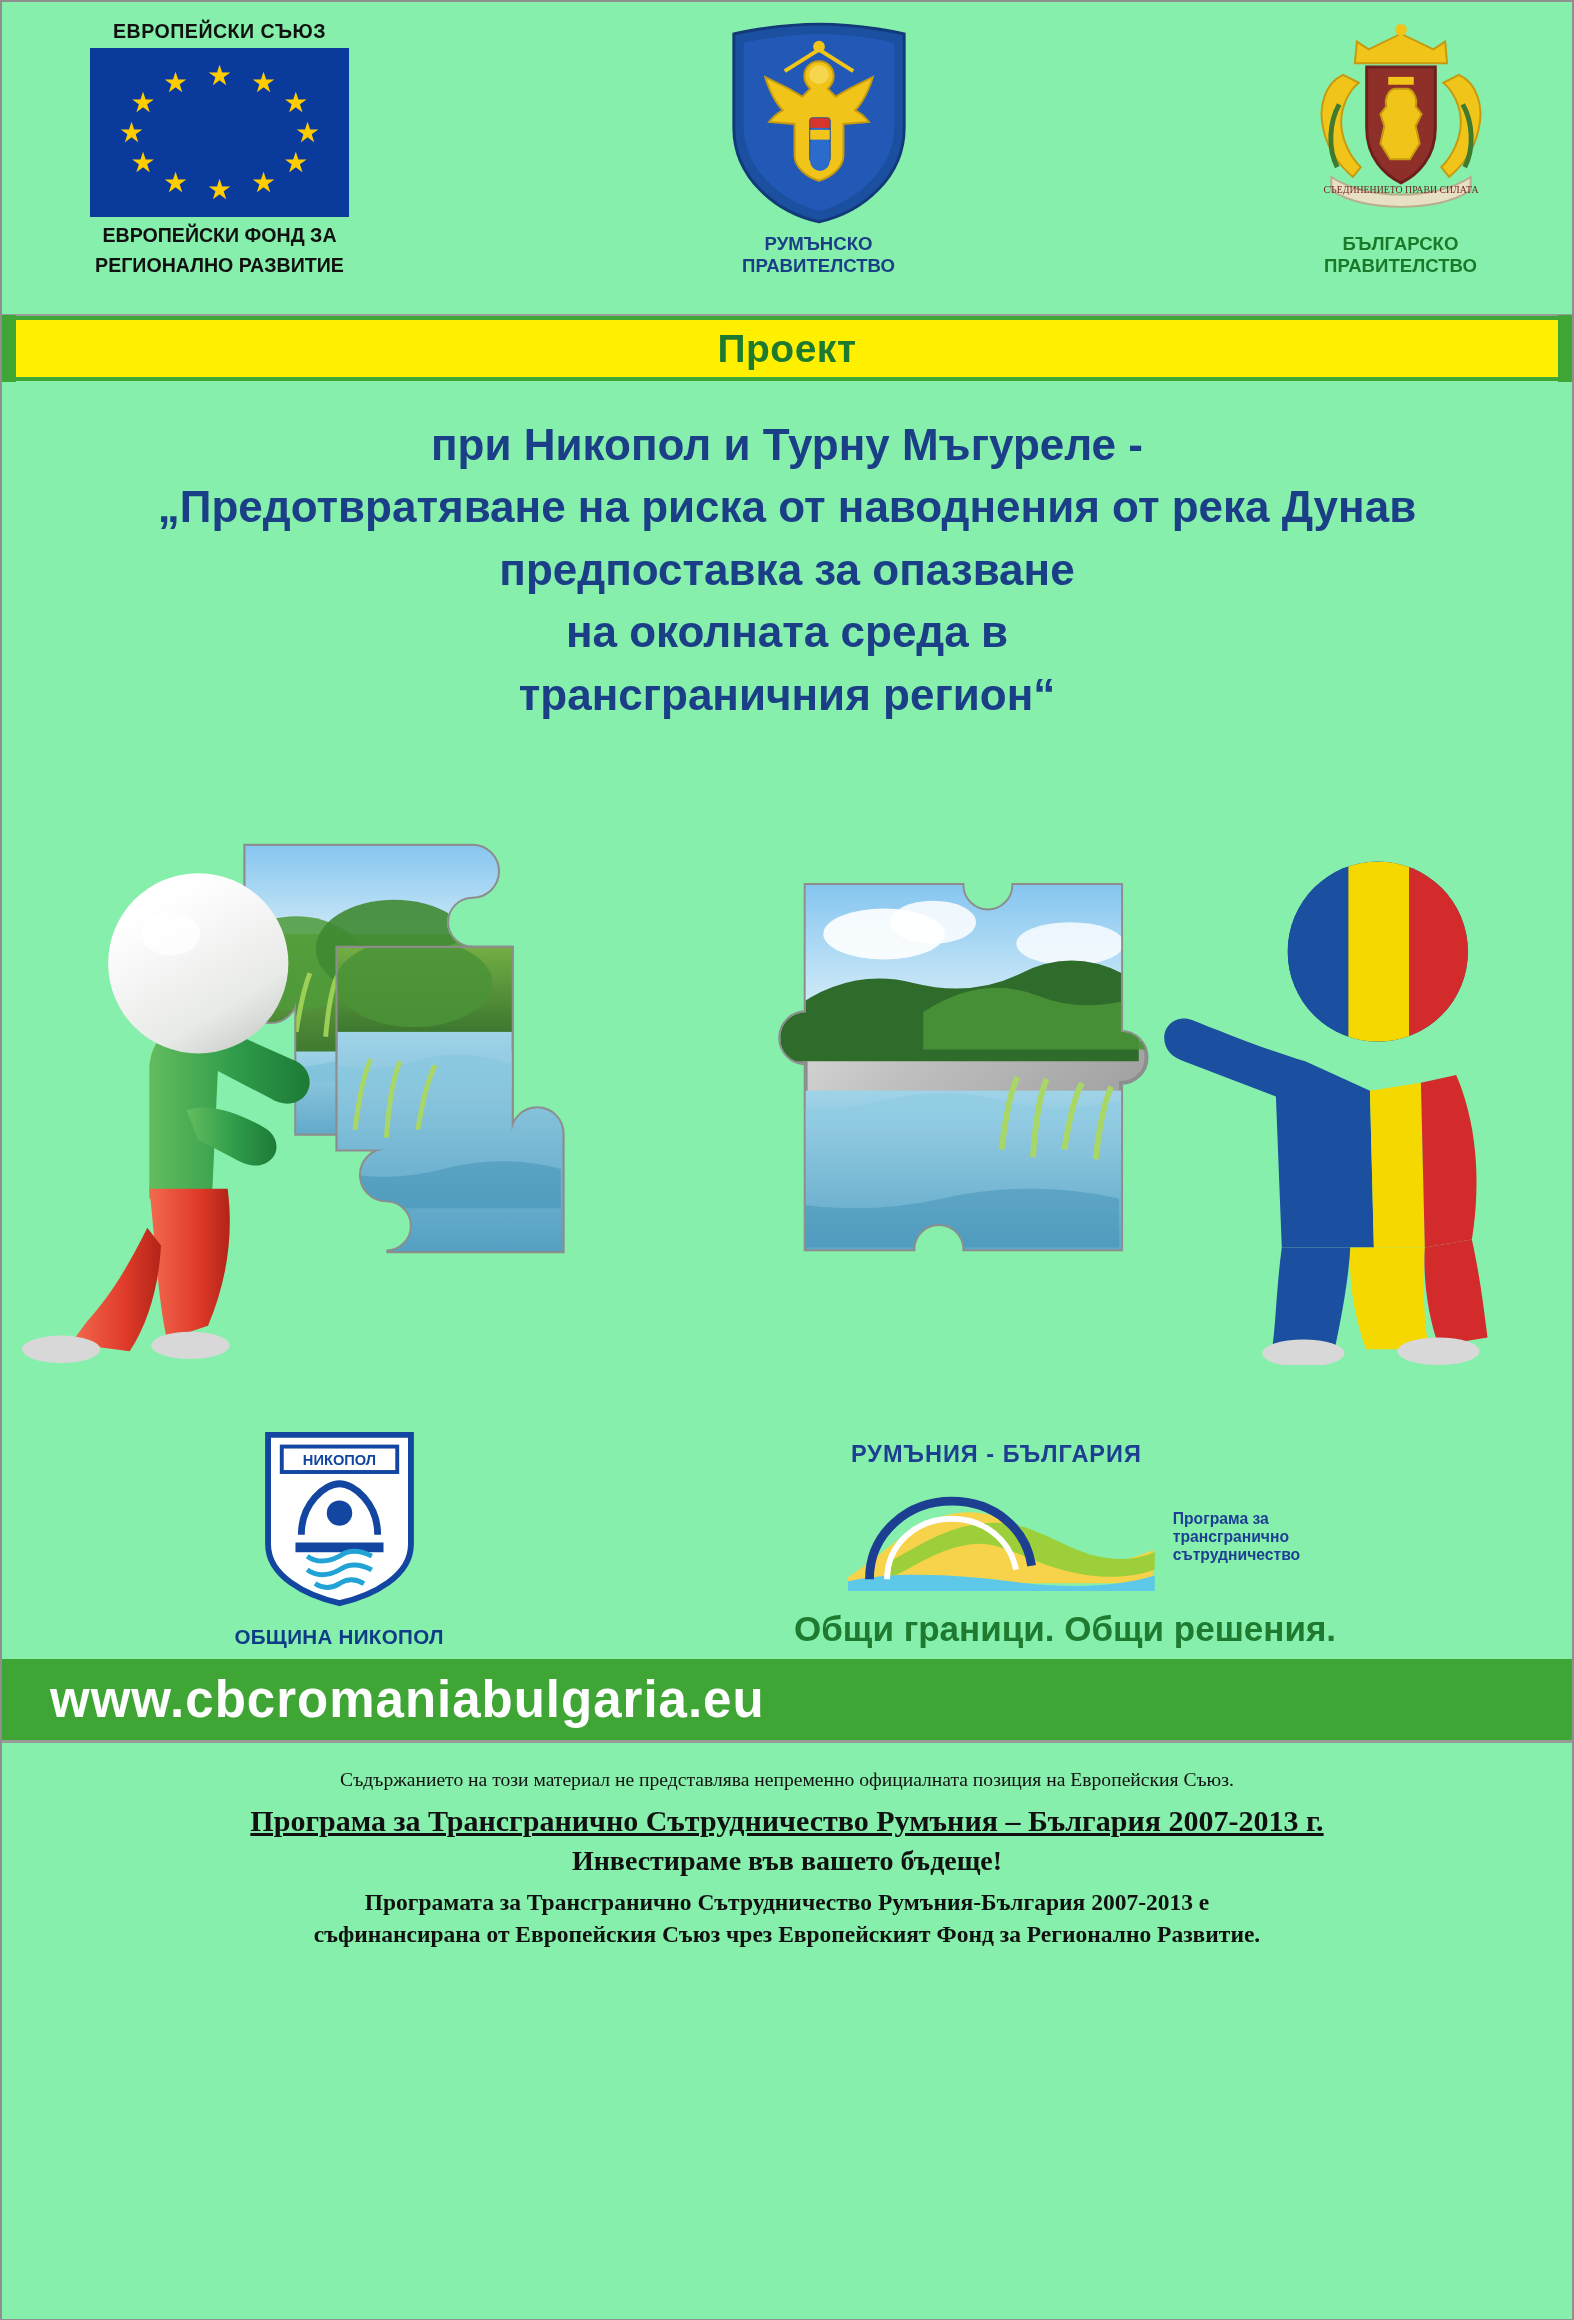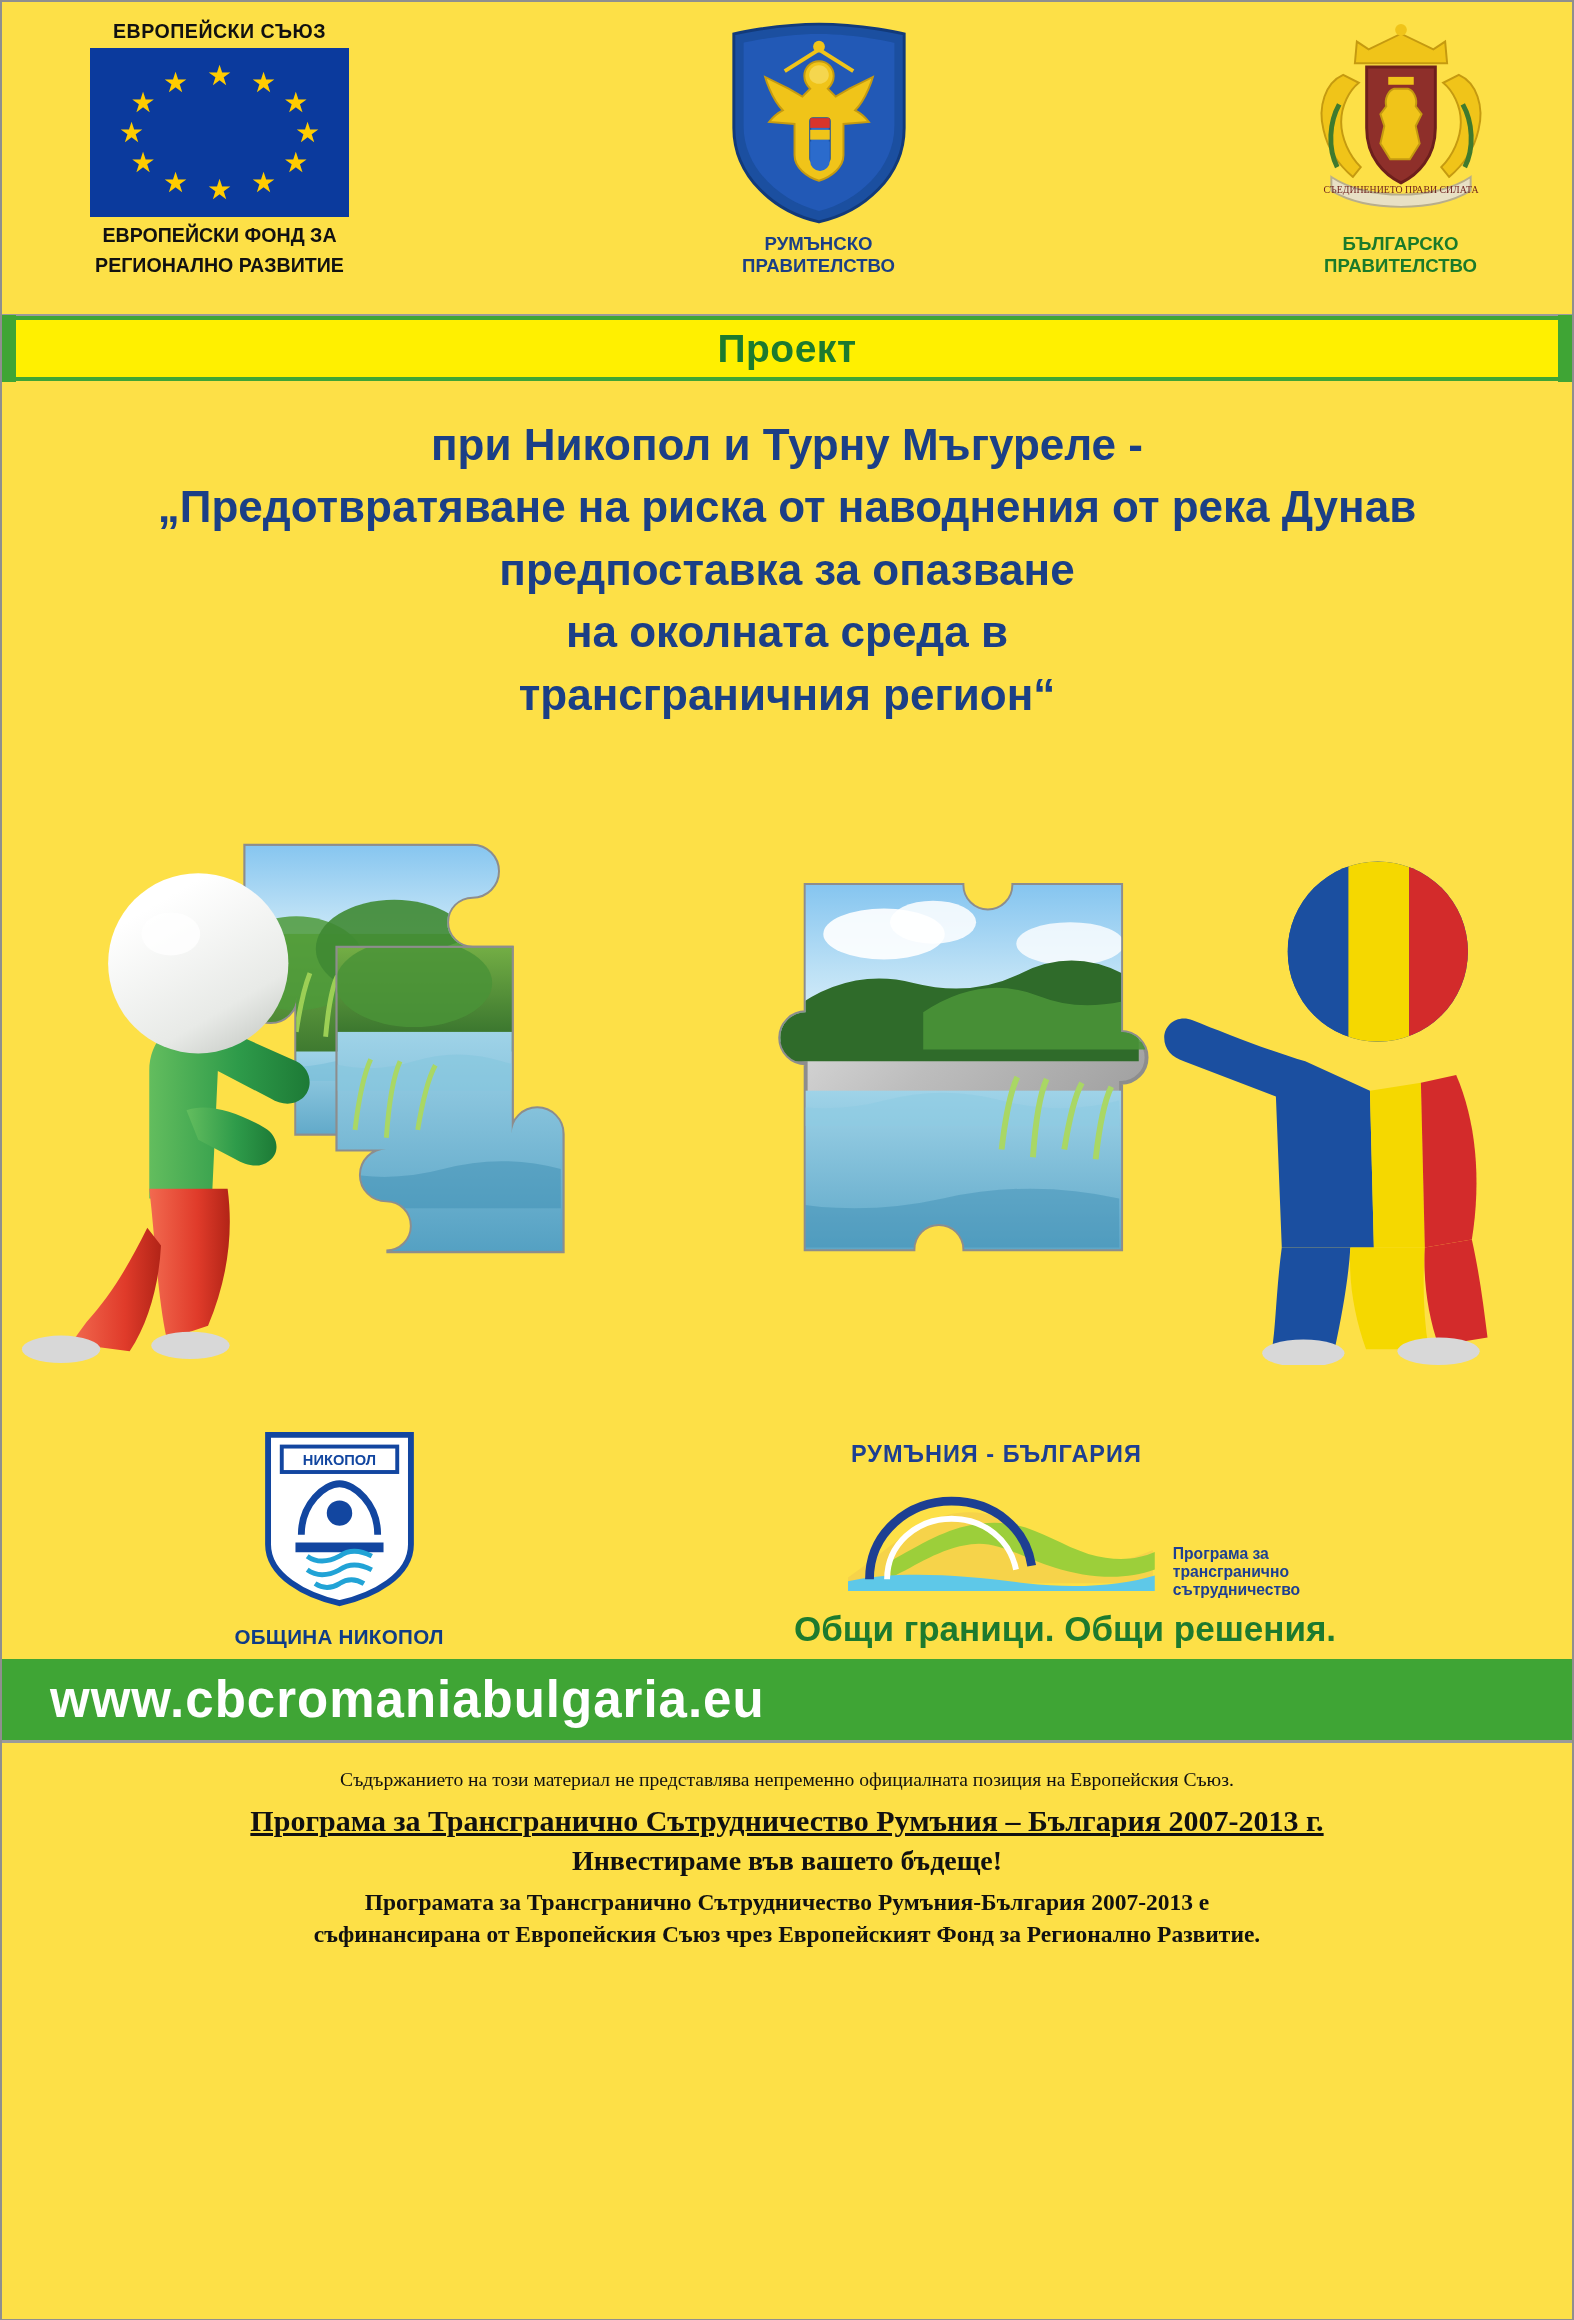--- a/index.html
+++ b/index.html
@@ -7,21 +7,21 @@
     width: 1574px;
     height: 2321px;
     background: #ffffff;
     font-family: "Liberation Sans", sans-serif;
     overflow: hidden;
   }
   .poster {
     position: relative;
     width: 1574px;
     height: 2321px;
-    background: #fde047;
+    background: #86efac;
     border: 2.9px solid #8f8f8f;
   }
 
   
   .header {
     position: relative;
     height: 314px;
     display: flex;
     align-items: flex-start;
     justify-content: space-between;
@@ -397,21 +397,21 @@
         <circle cx="85" cy="88" r="13" fill="#1246a0"></circle>
         <path d="M40 118 H130 V128 H40 Z" fill="#1246a0"></path>
         <path d="M52 132 q14 10 33 0 q14 -10 33 0" fill="none" stroke="#21a3d6" stroke-width="5"></path>
         <path d="M52 146 q14 10 33 0 q14 -10 33 0" fill="none" stroke="#21a3d6" stroke-width="5"></path>
         <path d="M60 160 q12 8 25 0 q12 -8 25 0" fill="none" stroke="#21a3d6" stroke-width="5"></path>
       </svg>
       <div class="logo-caption">ОБЩИНА НИКОПОЛ</div>
     </div>
 
     <div class="logo-col" style="width:549px;">
-      <div style="display:flex;align-items:flex-end;justify-content:center;gap:9.8px;">
+      <div style="display:flex;align-items:center;justify-content:center;gap:9.8px;">
         <div>
           <div class="prog-title">РУМЪНИЯ - БЪЛГАРИЯ</div>
           <svg width="333" height="127" viewBox="0 0 340 130">
             <path d="M18 112 C60 84 86 52 130 46 C178 40 206 72 236 86 C268 100 300 98 330 84 L330 118 L18 118 Z" fill="#f6d34a"></path>
             <path d="M60 96 C100 74 128 56 168 56 C206 56 232 78 264 88 C292 96 314 94 332 86 L332 104 C300 116 262 112 230 102 C196 92 172 74 144 78 C112 82 88 100 62 112 Z" fill="#9ccf3a"></path>
             <path d="M18 116 C70 104 140 110 200 118 C252 124 300 120 332 110 L332 126 L18 126 Z" fill="#5ec8e8"></path>
             <path d="M40 114 C40 66 80 34 124 34 C168 34 200 62 206 100" fill="none" stroke="#1d3f92" stroke-width="9"></path>
             <path d="M58 114 C58 78 88 52 124 52 C158 52 184 74 190 104" fill="none" stroke="#ffffff" stroke-width="6"></path>
           </svg>
         </div>

